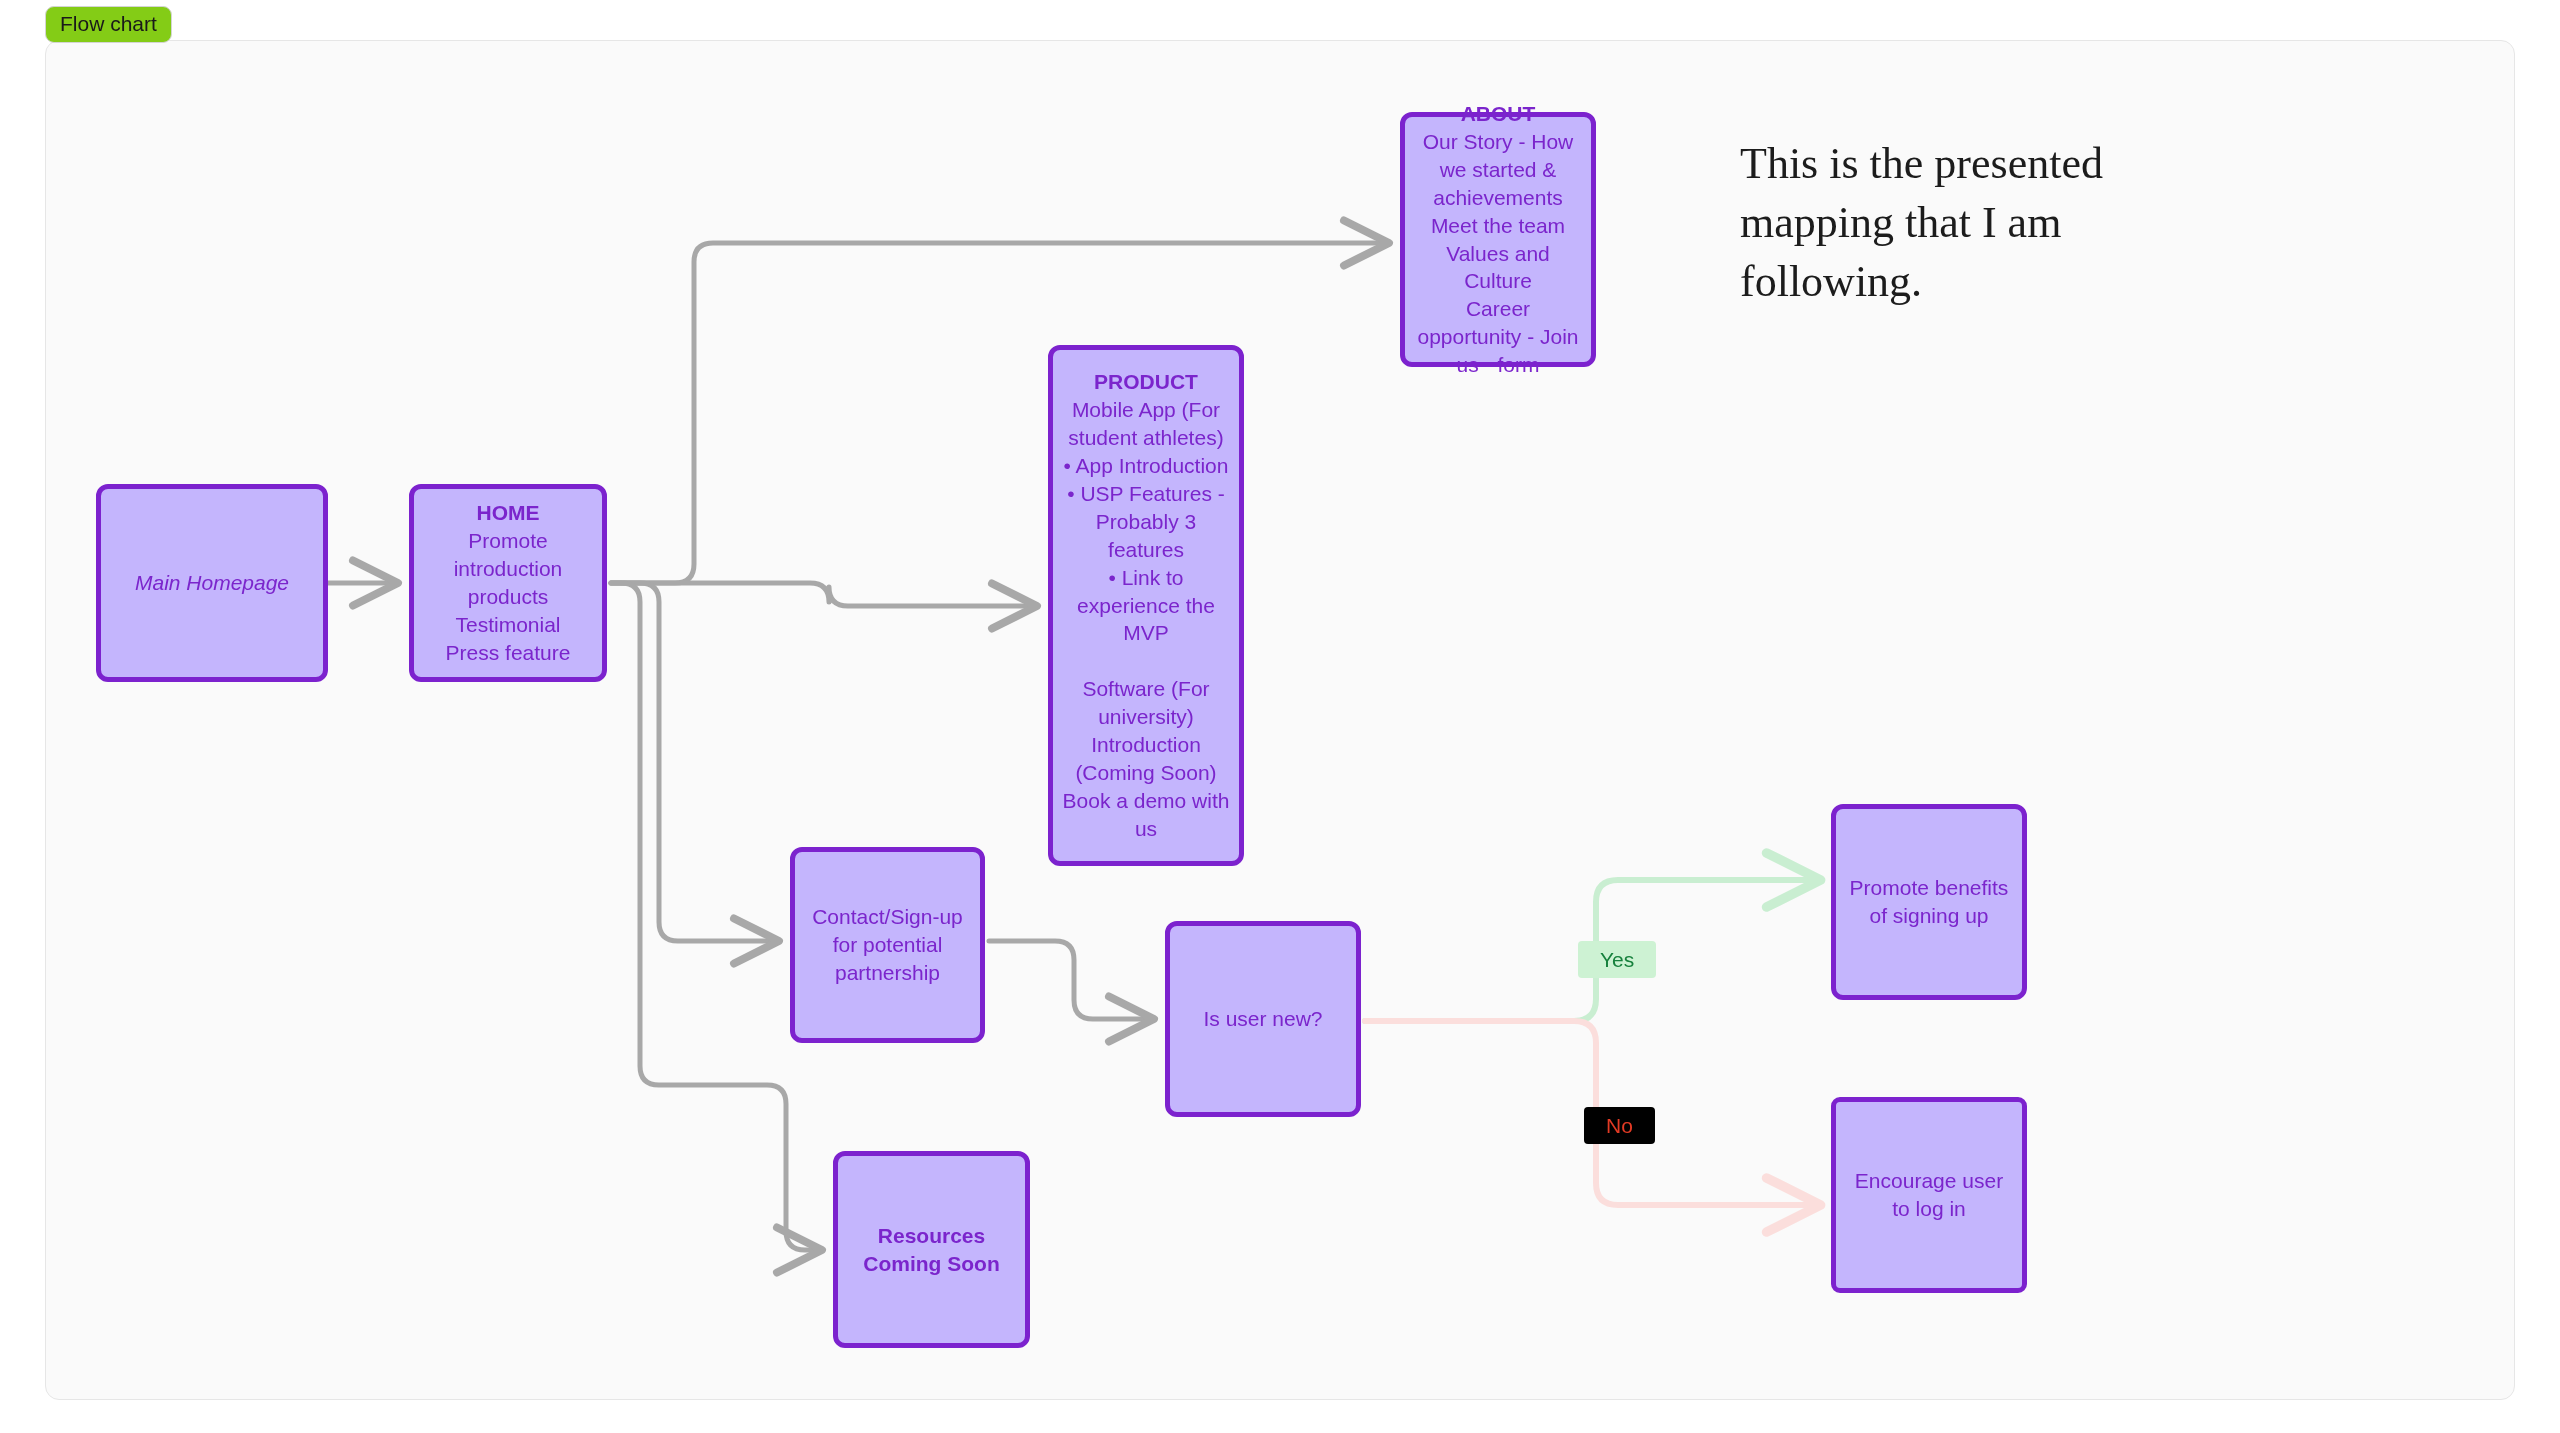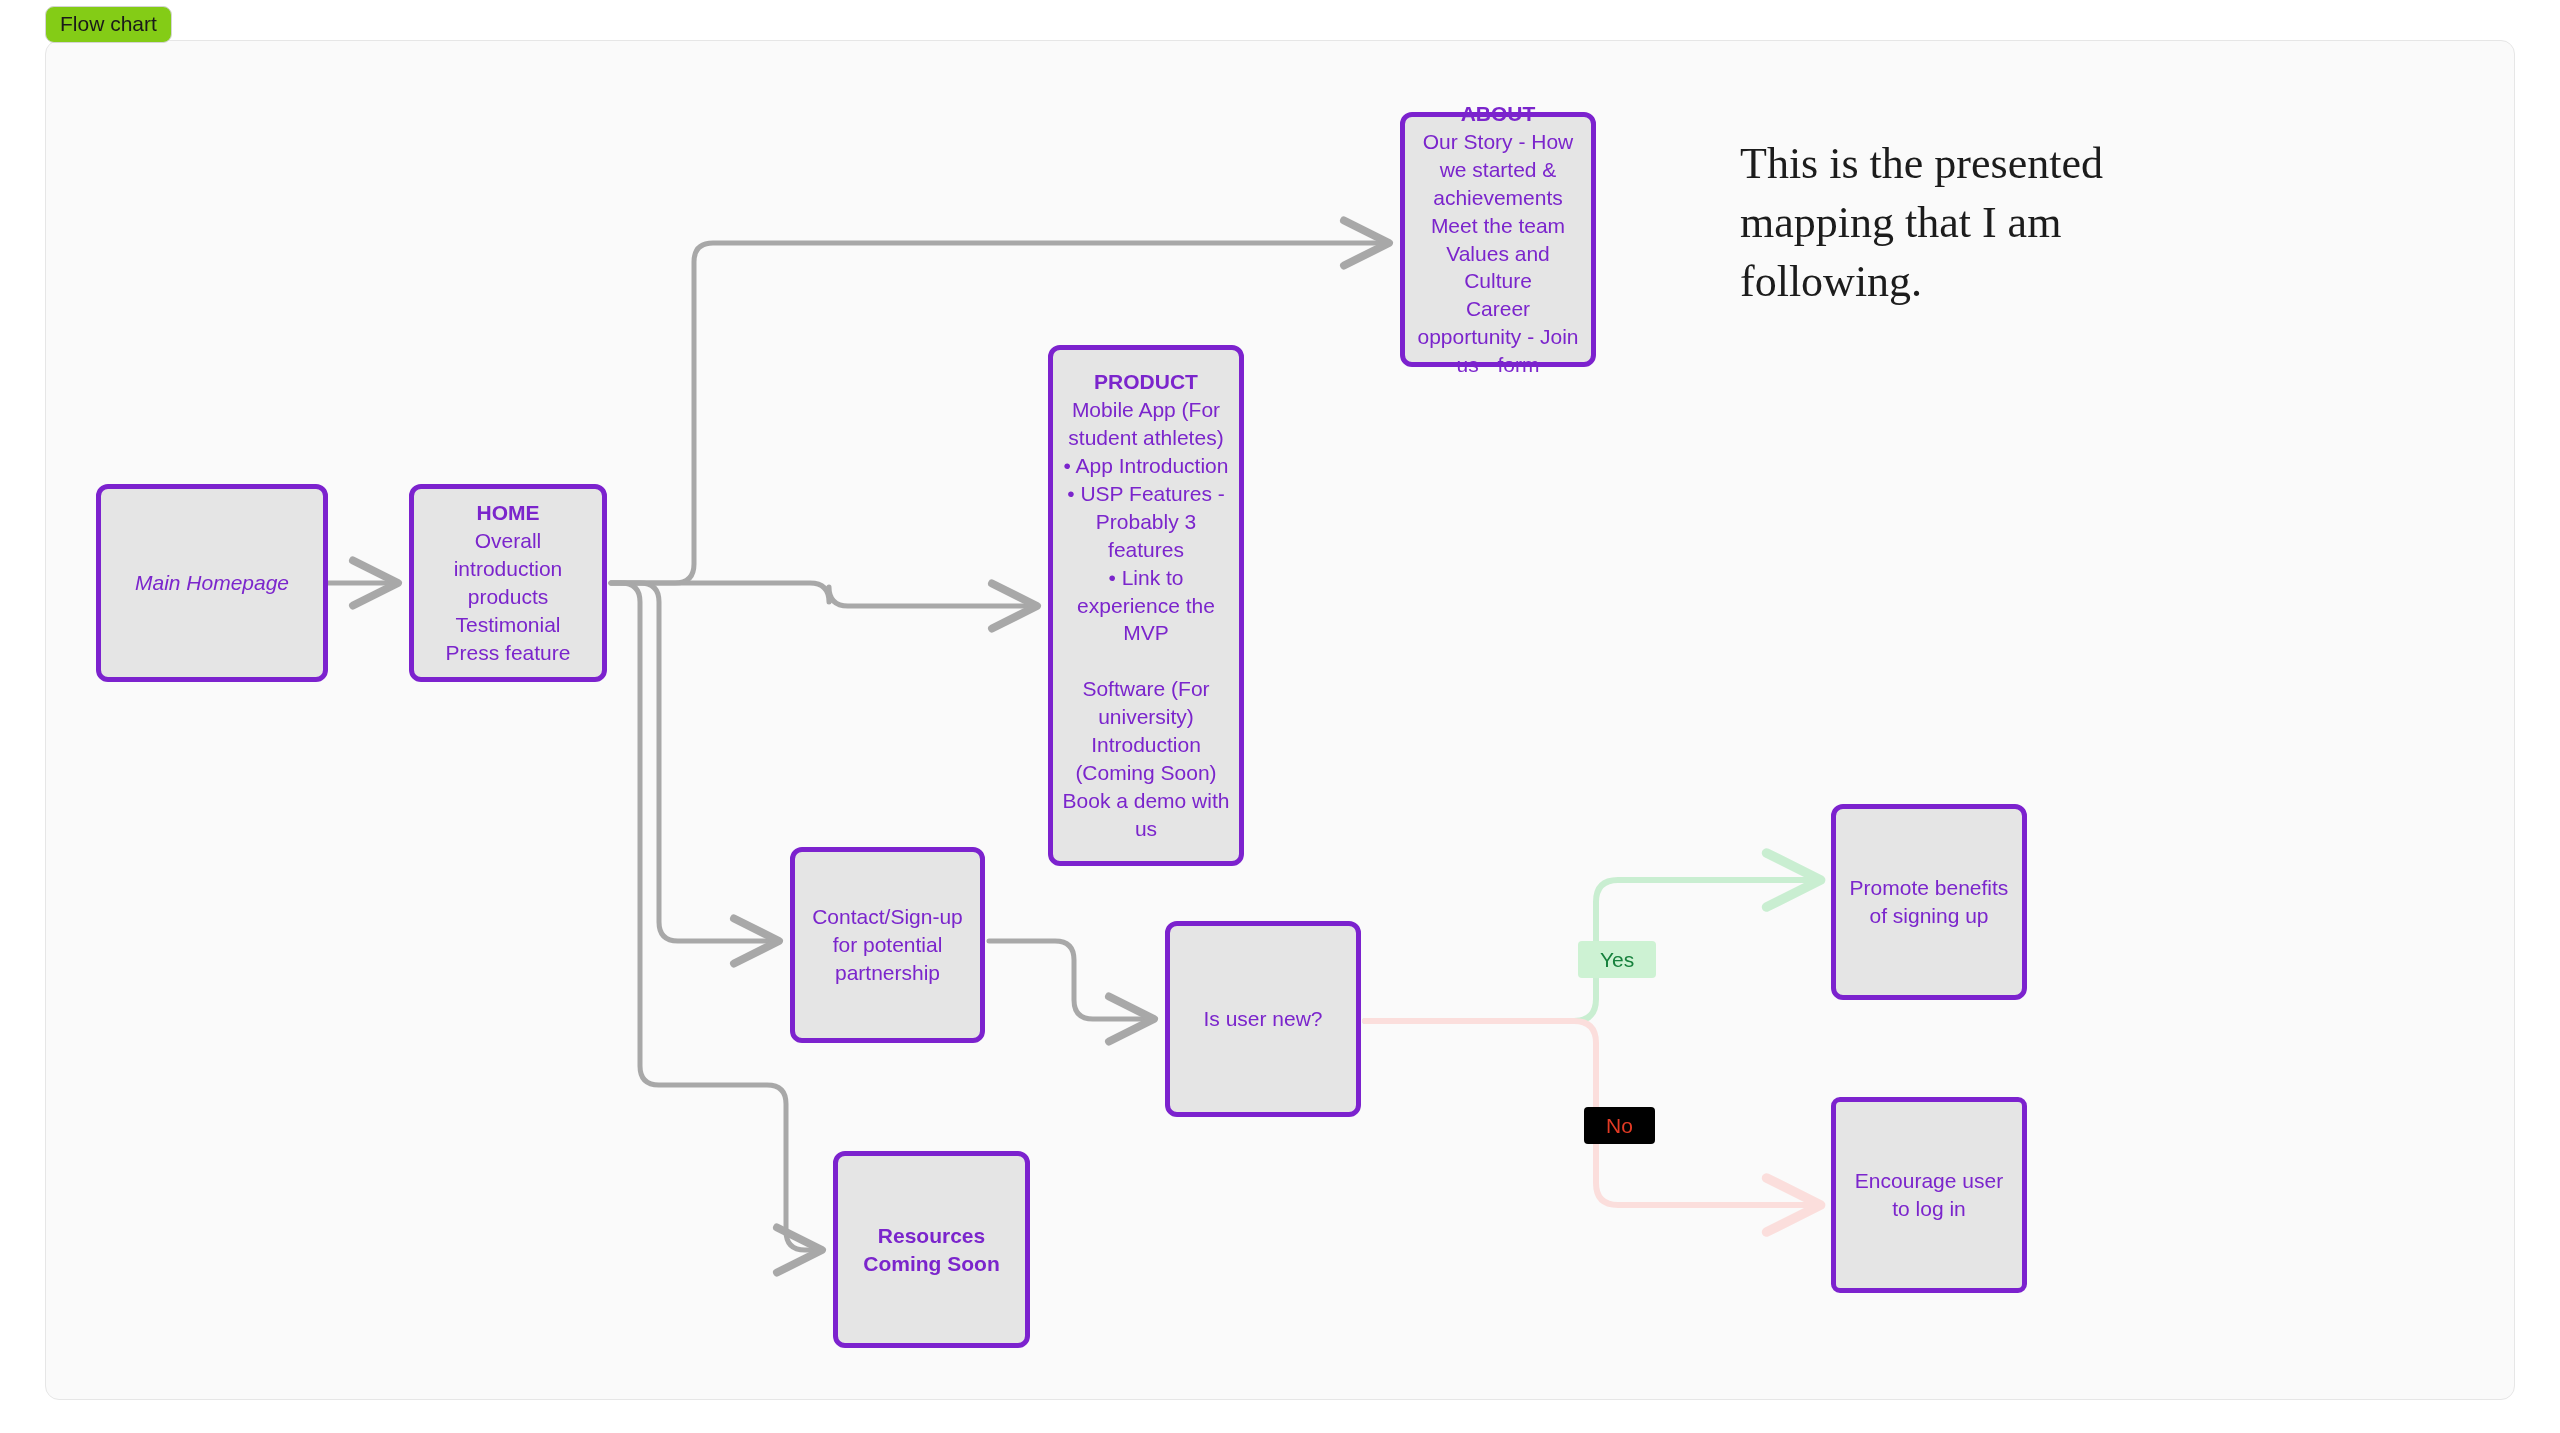--- a/index.html
+++ b/index.html
@@ -54,21 +54,21 @@
     position: absolute;
     left: 0; top: 0;
     width: 2560px; height: 1433px;
     pointer-events: none;
     z-index: 5;
   }
 
   
   .node {
     position: absolute;
-    background: #e5e5e5;
+    background: #c4b5fd;
     border: 5px solid #7c22ce;
     border-radius: 12px;
     color: #7c22ce;
     display: flex;
     align-items: center;
     justify-content: center;
     text-align: center;
     z-index: 20;
     padding: 6px 8px;
   }
@@ -174,21 +174,21 @@
     <path fill="none" stroke="#c9eed1" stroke-width="6" stroke-linecap="round" stroke-linejoin="round" d="M1365,1021 L1574,1021 Q1596,1021 1596,999 L1596,902 Q1596,880 1618,880 L1817,880" marker-end="url(#ah-green)"></path>
 
     <path fill="none" stroke="#fbdedc" stroke-width="6" stroke-linecap="round" stroke-linejoin="round" d="M1365,1021 L1574,1021 Q1596,1021 1596,1043 L1596,1183 Q1596,1205 1618,1205 L1817,1205" marker-end="url(#ah-red)"></path>
   </svg>
 
   <div class="node" id="node-main-homepage">
     <div class="txt">Main Homepage</div>
   </div>
 
   <div class="node" id="node-home">
-    <div class="txt"><span class="hdr">HOME</span><span>Overall introduction products
+    <div class="txt"><span class="hdr">HOME</span><span>Promote introduction products
 Testimonial
 Press feature</span></div>
   </div>
 
   <div class="node" id="node-about">
     <div class="txt"><span class="hdr">ABOUT</span><span>Our Story - How we started &amp; achievements
 Meet the team
 Values and Culture
 Career opportunity - Join us - form</span></div>
   </div>

